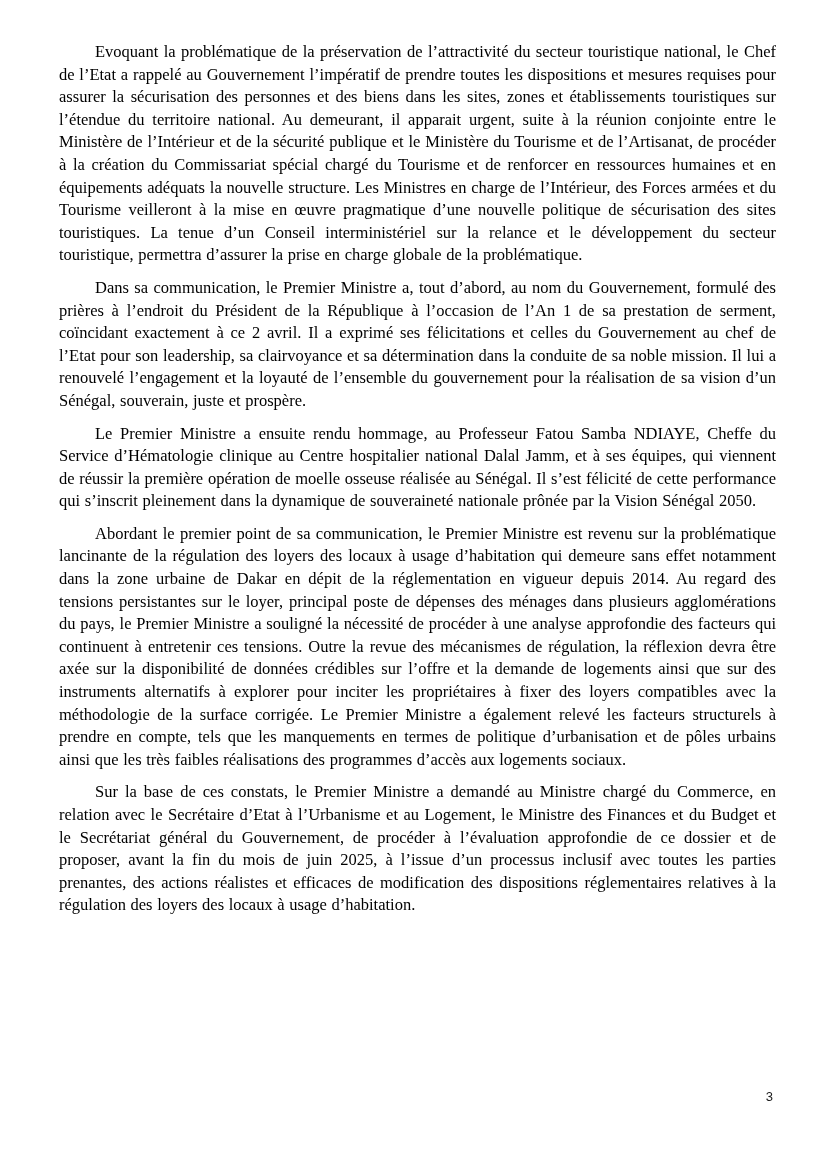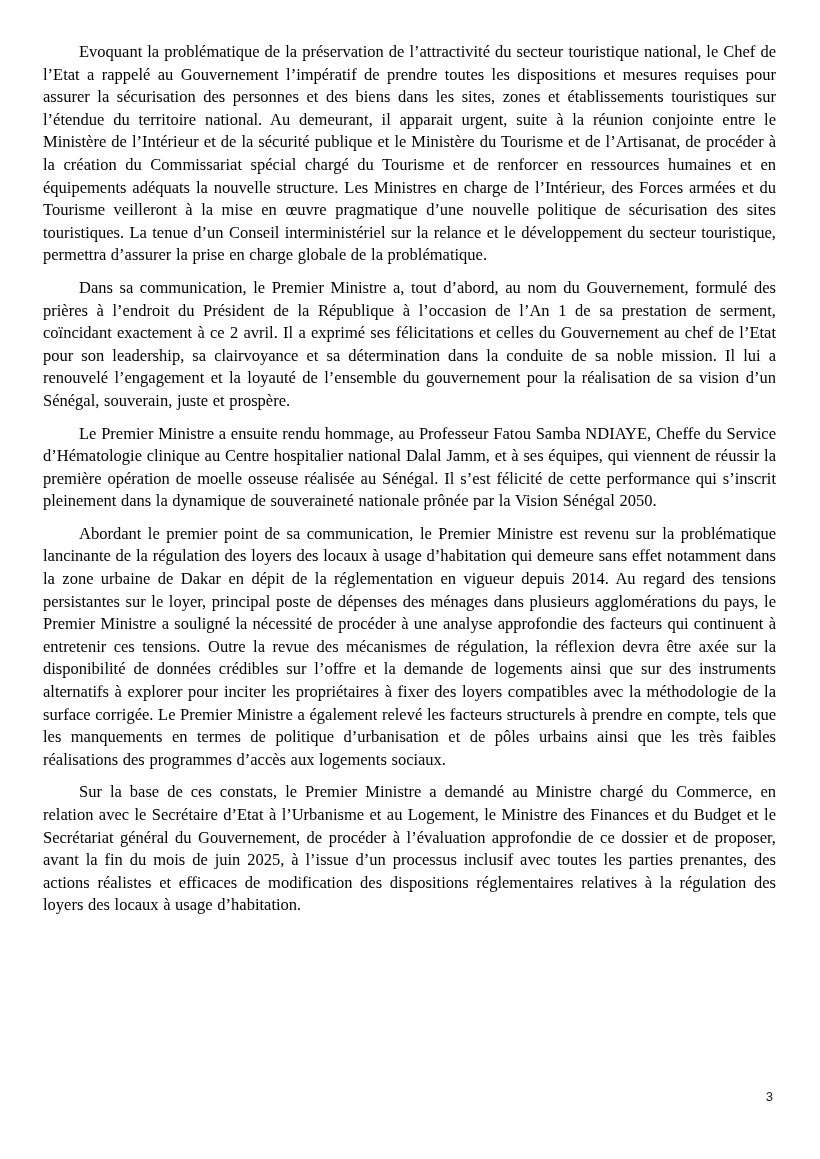--- a/index.html
+++ b/index.html
@@ -16,21 +16,21 @@
     font-family: "Liberation Serif", serif;
     color: #000000;
   }
   .content {
     position: absolute;
     left: 43px;
     top: 41px;
     width: 733px;
   }
   .para {
-    margin: 0 0 10px 0;
+    margin: 0 0 10px 16px;
     font-size: 16.5px;
     line-height: 22.6px;
     text-align: justify;
     text-indent: 36px;
     word-spacing: 0.5px;
   }
   .page-number {
     position: absolute;
     top: 1089px;
     right: 47px;

